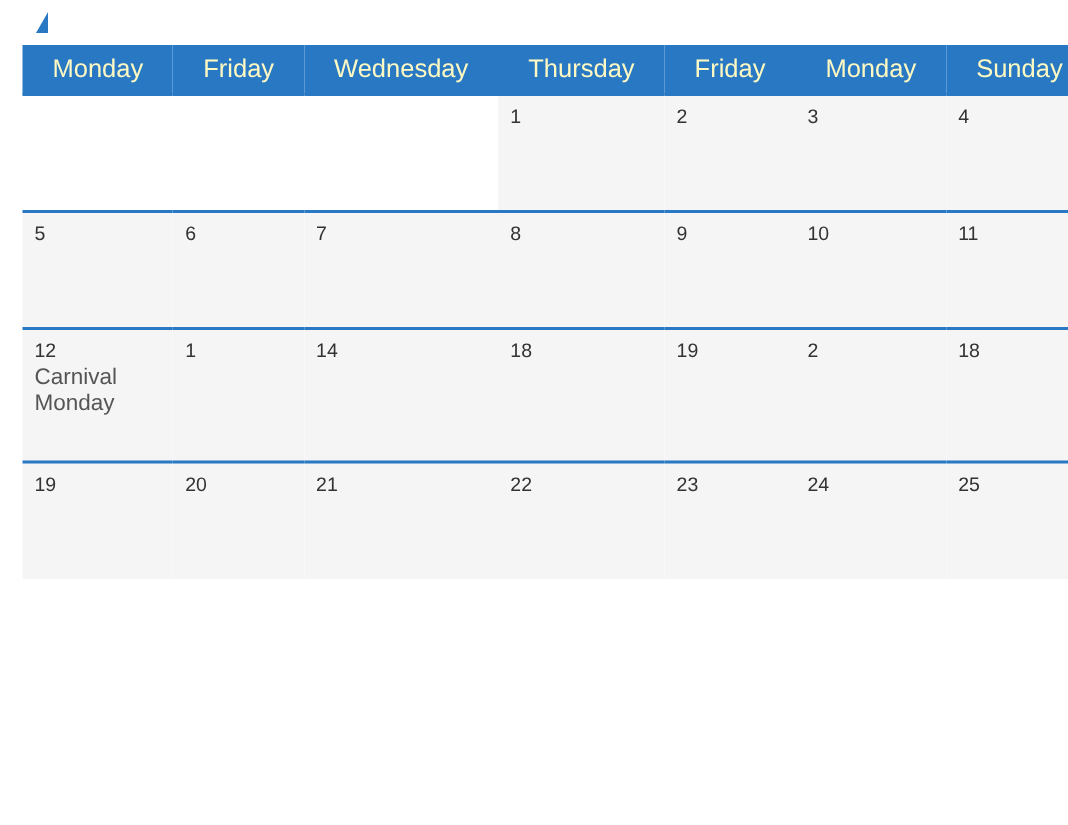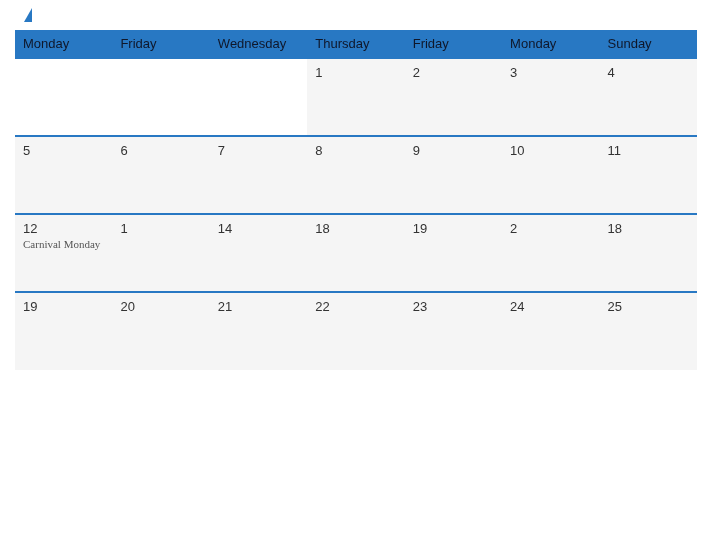--- a/index.html
+++ b/index.html
@@ -65,24 +65,24 @@
       color: #333;
       text-align: right;
       min-width: 80px;
     }
     .calendar-grid {
       width: 100%;
       border-collapse: collapse;
     }
     .calendar-grid th {
       background: #2878c3;
-      color: #0f172a;
-      font-size: 13px;
+      color: #fef9c3;
+      font-size: 17px;
       font-weight: normal;
-      padding: 6px 8px;
+      padding: 6px 20px;
       text-align: left;
       border: none;
     }
     .calendar-grid td {
       width: calc(100% / 7);
       vertical-align: top;
       padding: 6px 8px 30px 8px;
       border-top: 2px solid #2878c3;
       border-right: none;
       border-left: none;
@@ -97,24 +97,23 @@
       border-top: 2px solid #2878c3;
     }
     .day-number {
       display: block;
       font-size: 13px;
       color: #333;
       margin-bottom: 2px;
     }
     .event-label {
       display: block;
-      font-size: 11px;
+      font-size: 15px;
       color: #555;
       margin-top: 2px;
-      font-family: Liberation Serif, serif;
     }
     tr.week-row td {
       background: #f5f5f5;
     }
     tr.week-row td.empty {
       background: #fff;
     }
   </style>
 </head>
 <body>

